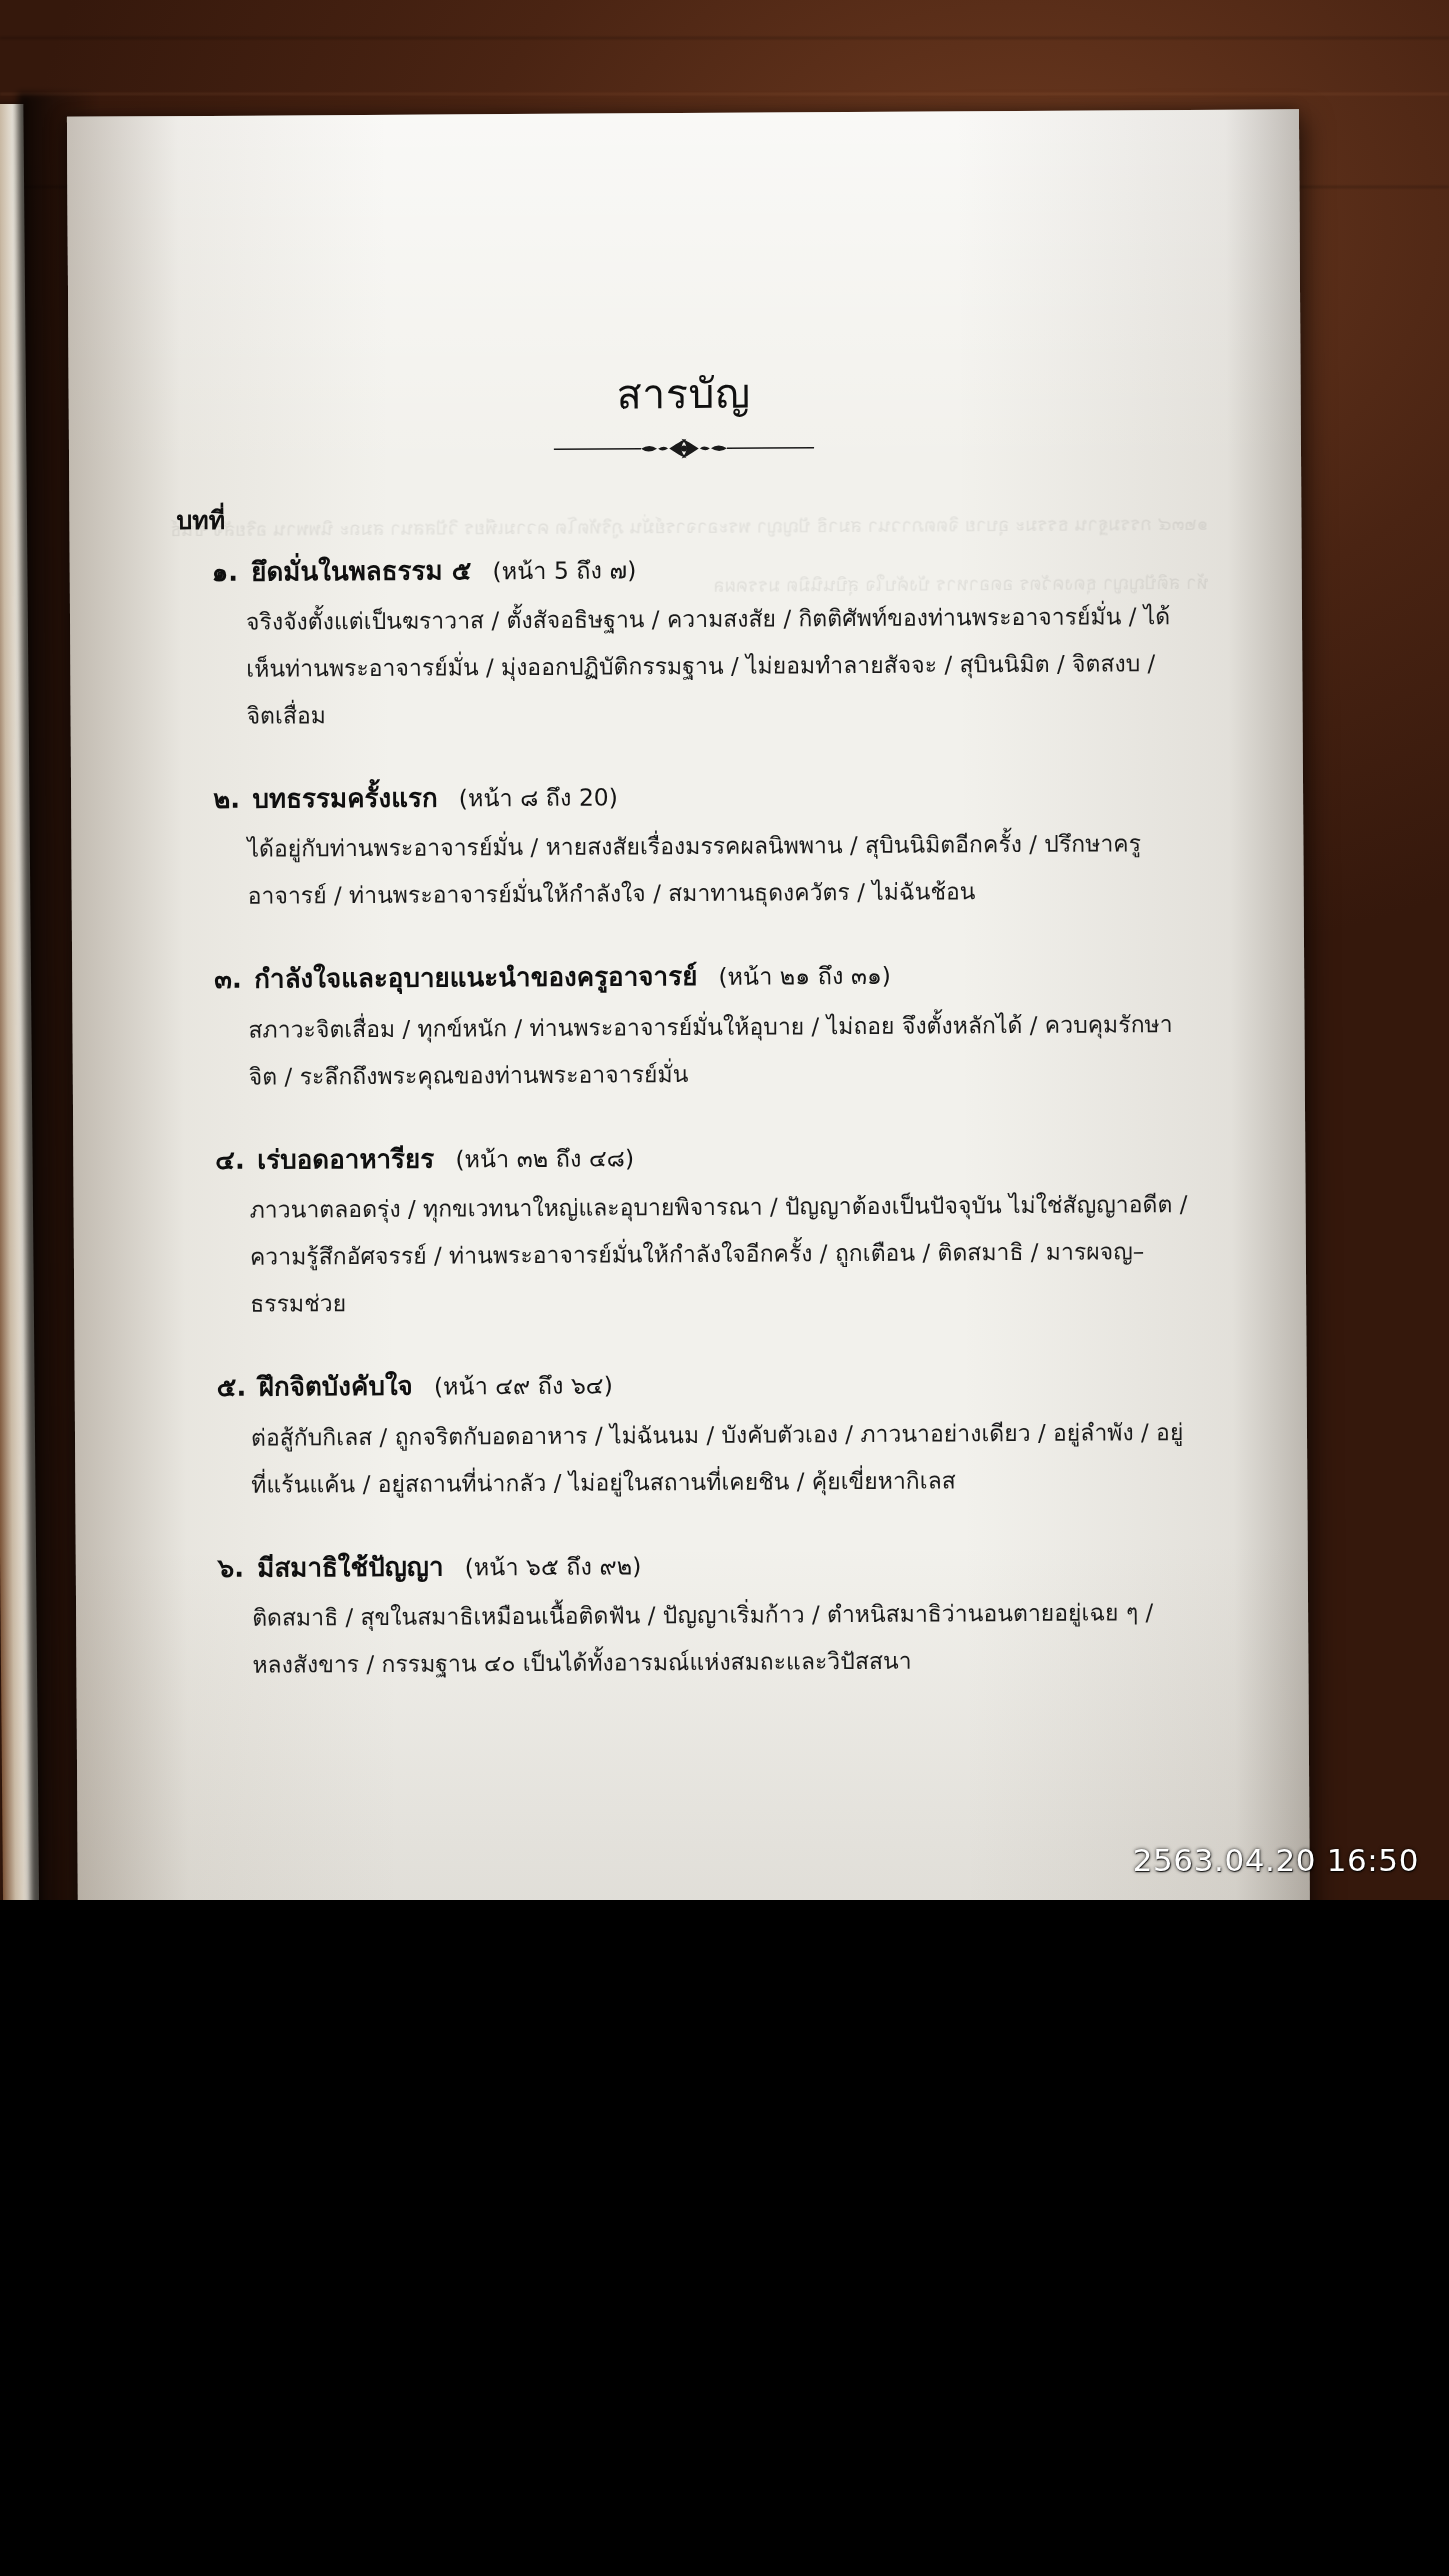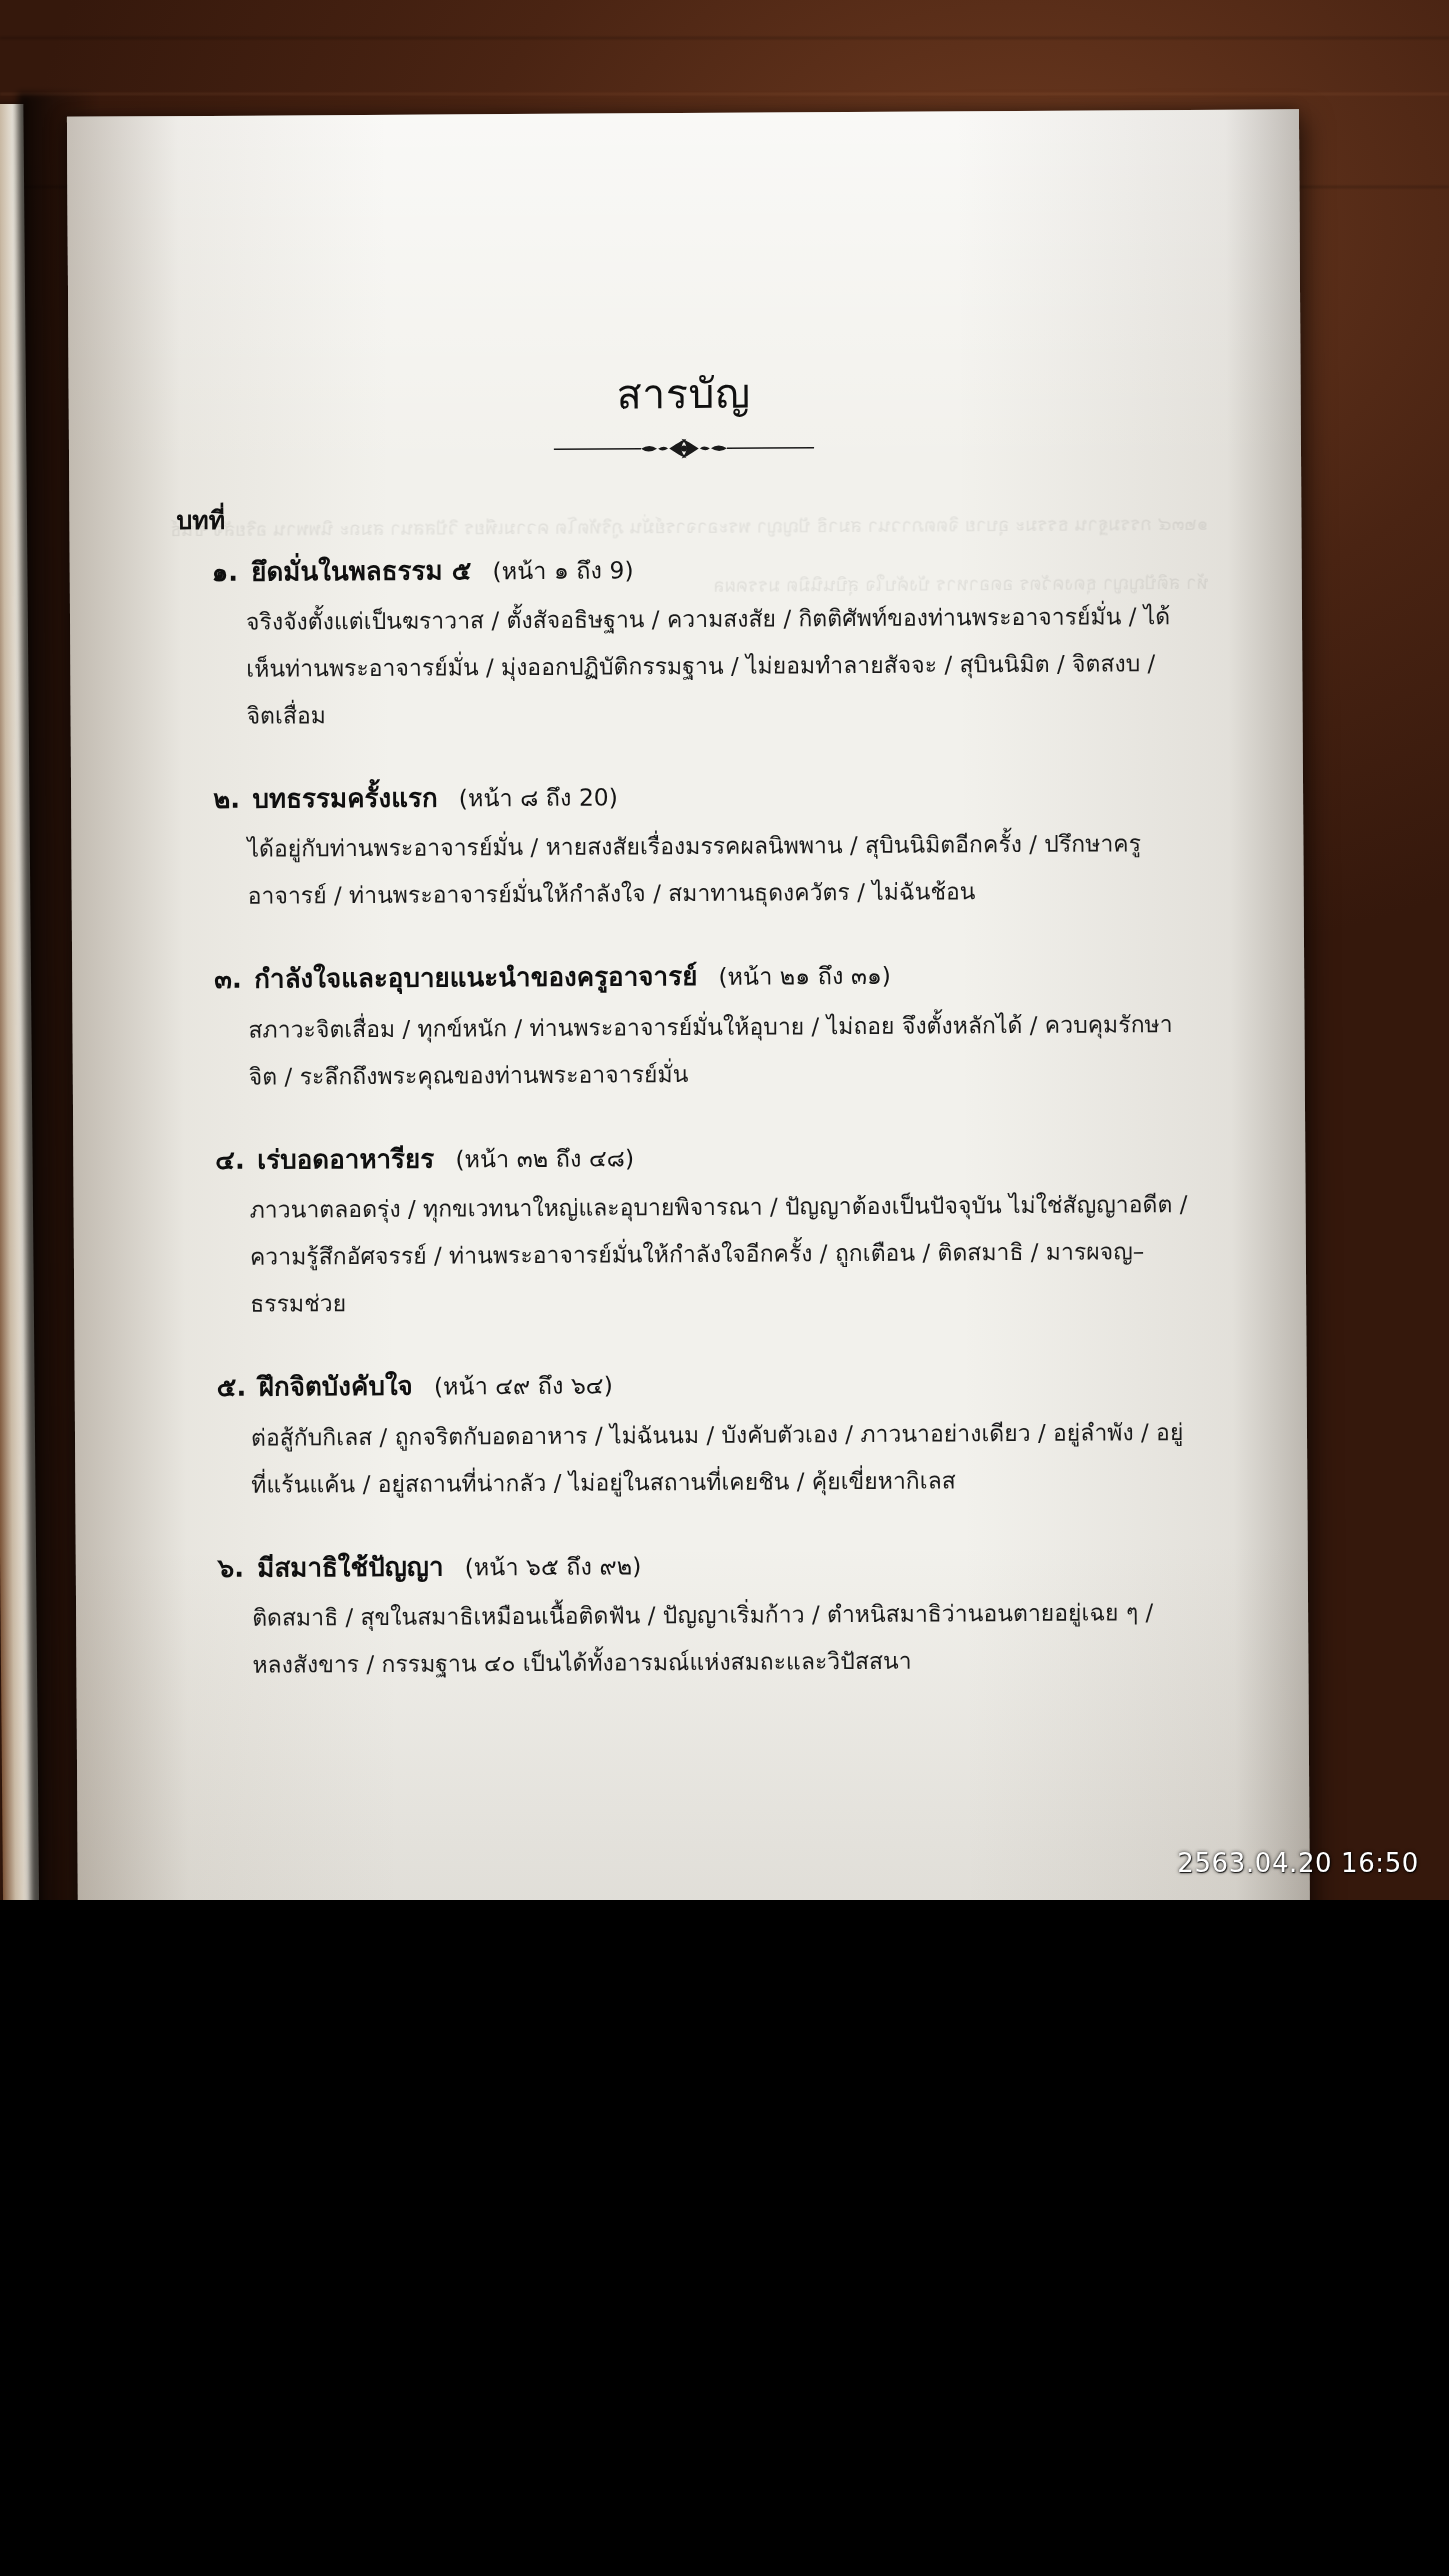--- a/index.html
+++ b/index.html
@@ -165,21 +165,21 @@
     max-width: 941px;
   }
 
   
   .timestamp {
     position: absolute;
     right: 30px;
     bottom: 22px;
     color: #ffffff;
     font-family: "DejaVu Sans", sans-serif;
-    font-size: 26px;
+    font-size: 31px;
     letter-spacing: 0.6px;
     text-shadow: 0 0 3.7px rgba(0,0,0,0.85), 0.6px 0.6px 1.2px rgba(0,0,0,0.9);
   }
 </style>
 </head>
 <body>
 
 <div id="scene">
 
   <div class="grain" style="top:37px;"></div>
@@ -212,21 +212,21 @@
         <path d="M178 22 q10 -6 16 0 q-10 6 -16 0 z" fill="#1a1a1a"></path>
         <path d="M262 22 q-10 -6 -16 0 q10 6 16 0 z" fill="#1a1a1a"></path>
       </svg>
 
       <div class="section-label">บทที่</div>
 
       <div class="entry">
         <div class="entry-head">
           <span class="entry-num">๑.</span>
           <span class="entry-title">ยึดมั่นในพลธรรม ๕</span>
-          <span class="entry-pages">(หน้า ๑ ถึง 9)</span>
+          <span class="entry-pages">(หน้า 5 ถึง ๗)</span>
         </div>
         <div class="entry-body">จริงจังตั้งแต่เป็นฆราวาส / ตั้งสัจอธิษฐาน / ความสงสัย / กิตติศัพท์ของท่านพระอาจารย์มั่น / ได้เห็นท่านพระอาจารย์มั่น / มุ่งออกปฏิบัติกรรมฐาน / ไม่ยอมทำลายสัจจะ / สุบินนิมิต / จิตสงบ / จิตเสื่อม</div>
       </div>
 
       <div class="entry">
         <div class="entry-head">
           <span class="entry-num">๒.</span>
           <span class="entry-title">บทธรรมครั้งแรก</span>
           <span class="entry-pages">(หน้า ๘ ถึง 20)</span>
         </div>

